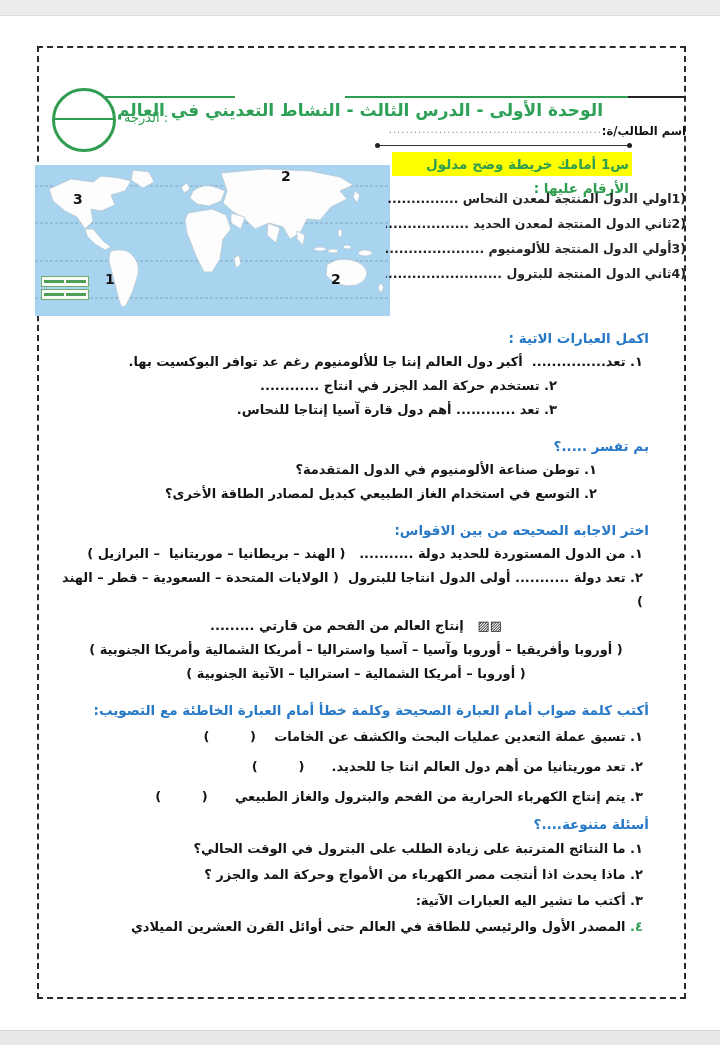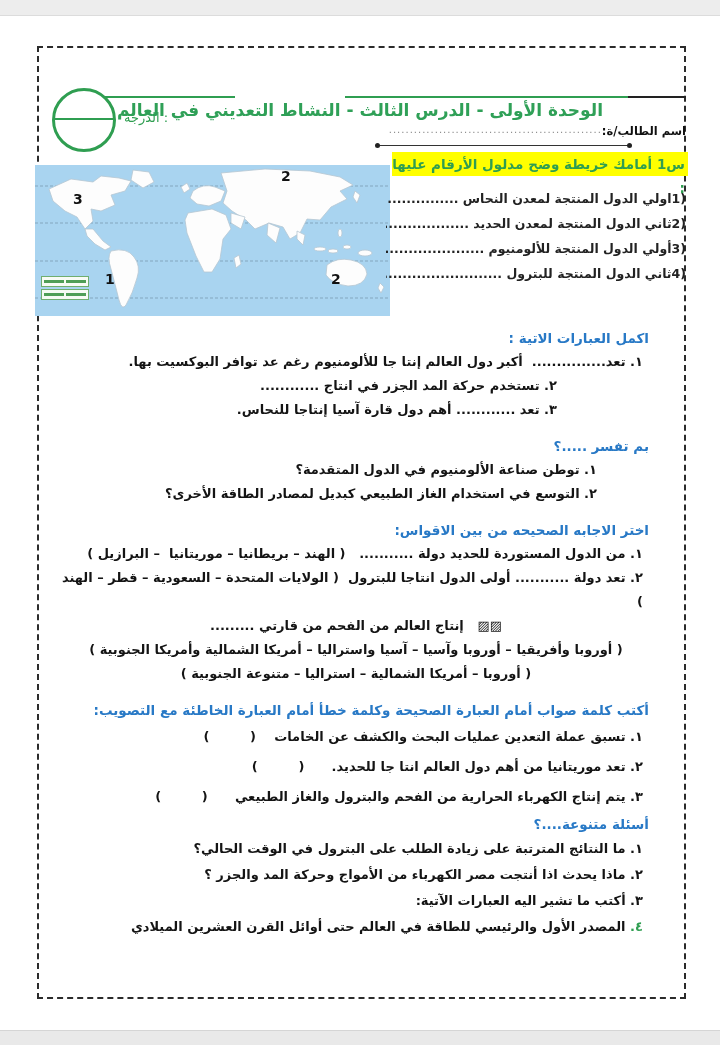--- a/index.html
+++ b/index.html
@@ -24,21 +24,21 @@
   .name-row{position:absolute;top:124px;right:34px;width:300px;direction:rtl;
             display:flex;align-items:center;}
   .name-label{font-weight:bold;font-size:11.5px;color:#111;white-space:nowrap;}
   .name-dots{color:#8a8a8a;font-size:10px;letter-spacing:1px;overflow:hidden;
              white-space:nowrap;width:215px;height:14px;}
   .connector{position:absolute;left:377px;top:145px;width:253px;border-top:1.5px solid #333;}
   .connector::before,.connector::after{content:"";position:absolute;top:-3px;width:5px;height:5px;
              border-radius:50%;background:#222;}
   .connector::before{left:-2px;}
   .connector::after{right:-2px;}
-  .q1-heading{position:absolute;left:392px;top:152px;width:296px;height:24px;line-height:24px;
+  .q1-heading{position:absolute;left:392px;top:152px;width:240px;height:24px;line-height:24px;
               background:#ffff00;color:#2f9e51;font-weight:bold;font-size:13.5px;
               direction:rtl;text-align:right;padding-right:3px;box-sizing:border-box;}
 
   
   .map{position:absolute;left:35px;top:165px;width:355px;height:151px;background:#a9d4f0;}
   .map-num{position:absolute;font-weight:bold;font-size:14px;color:#111;font-family:"DejaVu Sans",sans-serif;}
   .legend{position:absolute;left:6px;top:111px;}
   .legend .lg-box{width:48px;height:11px;background:#f7fbf5;border:1px solid #6fae6f;
                   margin-bottom:2px;display:flex;align-items:center;gap:2px;padding:0 2px;box-sizing:border-box;}
   .legend .lg-bar{height:3px;background:#4f9e57;flex:1;}
@@ -151,21 +151,21 @@
 
   <div class="heading gap">بم تفسر .....؟</div>
   <div class="line pr-m">١. توطن صناعة الألومنيوم في الدول المتقدمة؟</div>
   <div class="line pr-m">٢. التوسع في استخدام الغاز الطبيعي كبديل لمصادر الطاقة الأخرى؟</div>
 
   <div class="heading gap">اختر الاجابه الصحيحه من بين الاقواس:</div>
   <div class="line pr-s">١. من الدول المستوردة للحديد دولة ...........&nbsp;&nbsp; ( الهند – بريطانيا – موريتانيا&nbsp; – البرازيل )</div>
   <div class="line pr-s">٢. تعد دولة ........... أولى الدول انتاجا للبترول&nbsp; ( الولايات المتحدة – السعودية – قطر – الهند )</div>
   <div class="line center">▨▨&nbsp;&nbsp; إنتاج العالم من الفحم من قارتي .........</div>
   <div class="line center">( أوروبا وأفريقيا – أوروبا وآسيا – آسيا واستراليا – أمريكا الشمالية وأمريكا الجنوبية )</div>
-  <div class="line center">( أوروبا – أمريكا الشمالية – استراليا – متنوعة الجنوبية )</div>
+  <div class="line center">( أوروبا – أمريكا الشمالية – استراليا – الآتية الجنوبية )</div>
 
   <div class="heading gap">أكتب كلمة صواب أمام العبارة الصحيحة وكلمة خطأ أمام العبارة الخاطئة مع التصويب:</div>
   <div class="line tf pr-s">١. تسبق عملة التعدين عمليات البحث والكشف عن الخامات&nbsp;&nbsp;&nbsp; (&nbsp;&nbsp;&nbsp;&nbsp;&nbsp;&nbsp;&nbsp;&nbsp;&nbsp;)</div>
   <div class="line tf pr-s">٢. تعد موريتانيا من أهم دول العالم انتا جا للحديد.&nbsp;&nbsp;&nbsp;&nbsp;&nbsp; (&nbsp;&nbsp;&nbsp;&nbsp;&nbsp;&nbsp;&nbsp;&nbsp;&nbsp;)</div>
   <div class="line tf pr-s">٣. يتم إنتاج الكهرباء الحرارية من الفحم والبترول والغاز الطبيعي&nbsp;&nbsp;&nbsp;&nbsp;&nbsp; (&nbsp;&nbsp;&nbsp;&nbsp;&nbsp;&nbsp;&nbsp;&nbsp;&nbsp;)</div>
 
   <div class="heading">أسئلة متنوعة....؟</div>
   <div class="line misc pr-s">١. ما النتائج المترتبة على زيادة الطلب على البترول في الوقت الحالي؟</div>
   <div class="line misc pr-s">٢. ماذا يحدث اذا أنتجت مصر الكهرباء من الأمواج وحركة المد والجزر ؟</div>
   <div class="line misc pr-s">٣. أكتب ما تشير اليه العبارات الآتية:</div>

